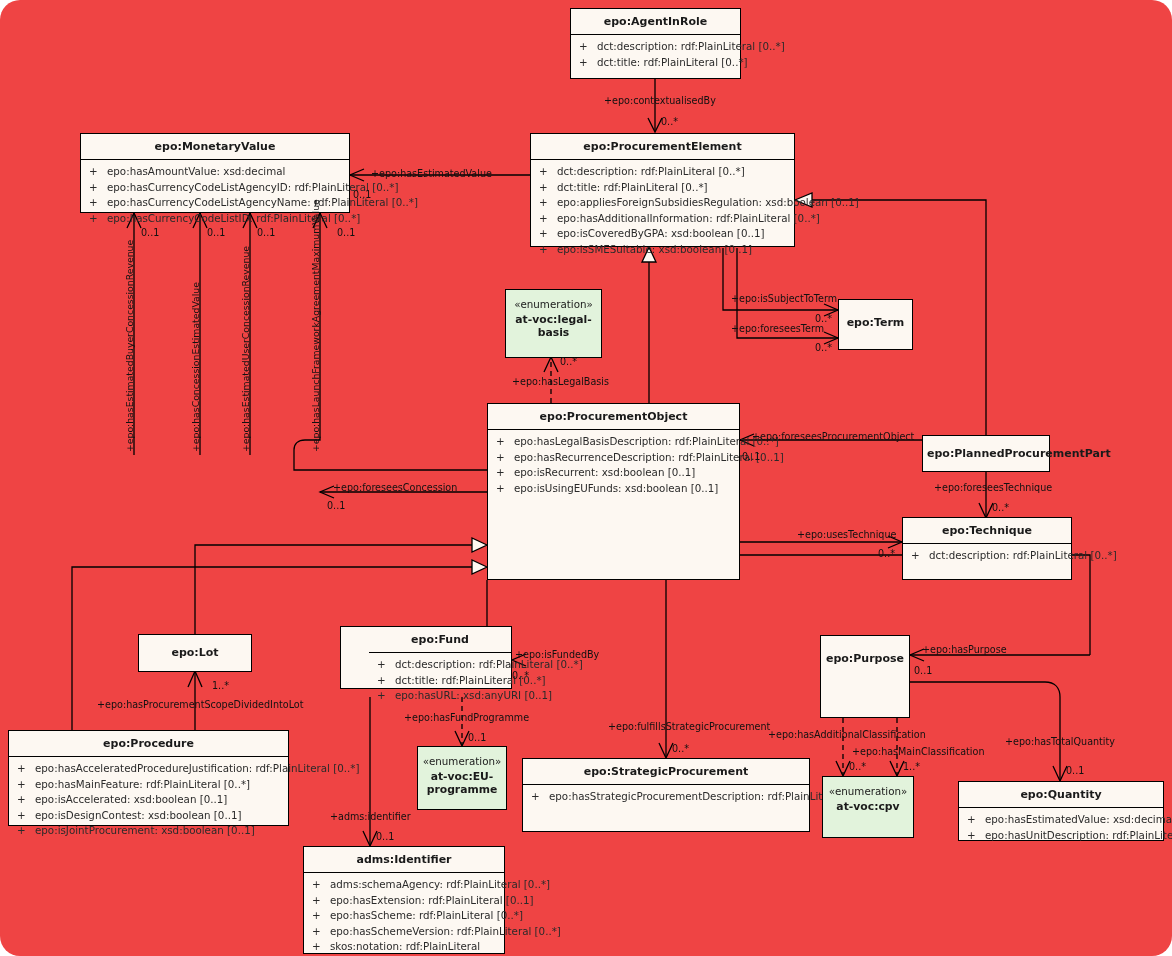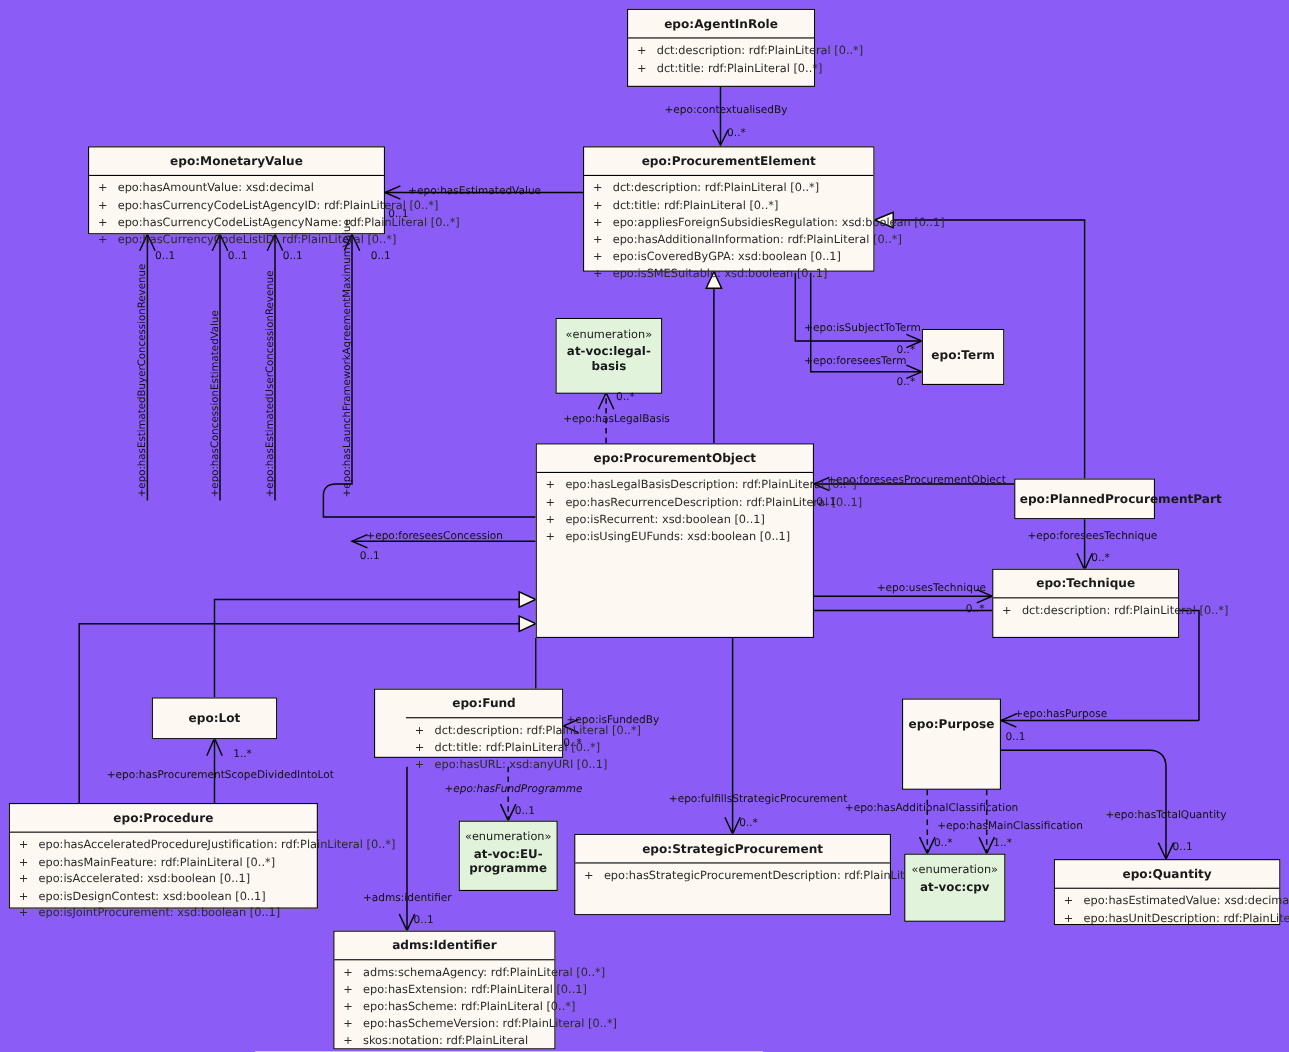--- a/index.html
+++ b/index.html
@@ -1,17 +1,17 @@
 <!DOCTYPE html>
 <html><head>
 <meta charset="utf-8">
 <style>
   html,body{margin:0;padding:0;background:#ffffff;}
   body{font-family:"DejaVu Sans","Liberation Sans",sans-serif;}
-  #canvas{position:relative;width:1172px;height:956px;overflow:hidden;background:#8b5cf6;}
+  #canvas{position:relative;width:1172px;height:956px;overflow:hidden;background:#ef4444;border-radius:20px;}
   .cls{position:absolute;box-sizing:border-box;border:1.4px solid #000;background:#fdf8f2;}
   .cls .hdr{text-align:center;font-weight:bold;font-size:11px;color:#1a1a1a;padding:6px 4px 6px;line-height:1.2;}
   .cls .divider{border-top:1.4px solid #000;}
   .cls .attrs{padding:4px 2px 4px 2px;}
   .attr{font-size:10.3px;color:#2a2a2a;line-height:15.5px;white-space:nowrap;padding-left:6px;position:relative;}
   .attr .plus{display:inline-block;width:18px;color:#2a2a2a;}
   .enum{position:absolute;box-sizing:border-box;border:1.4px solid #000;background:#e2f3dc;
         display:flex;flex-direction:column;align-items:center;justify-content:flex-start;}
   .enum .st{font-size:10.3px;color:#1a1a1a;margin-top:8px;line-height:1.25;text-align:center;}
   .enum .nm{font-size:10.8px;font-weight:bold;color:#1a1a1a;text-align:center;line-height:1.25;margin-top:2px;padding:0 4px;}
@@ -285,21 +285,21 @@
 
   <div class="vlbl" style="left:311px;top:452px;">+epo:hasLaunchFrameworkAgreementMaximumValue</div>
   <div class="mult" style="left:337px;top:228px;">0..1</div>
 
   <div class="lbl" style="left:97px;top:700px;">+epo:hasProcurementScopeDividedIntoLot</div>
   <div class="mult" style="left:212px;top:681px;">1..*</div>
 
   <div class="lbl" style="left:515px;top:650px;">+epo:isFundedBy</div>
   <div class="mult" style="left:512px;top:671px;">0..*</div>
 
-  <div class="lbl" style="left:404px;top:713px;font-style:italic;">+epo:hasFundProgramme</div>
+  <div class="lbl" style="left:404px;top:713px;">+epo:hasFundProgramme</div>
   <div class="mult" style="left:468px;top:733px;">0..1</div>
 
   <div class="lbl" style="left:330px;top:812px;">+adms:identifier</div>
   <div class="mult" style="left:376px;top:832px;">0..1</div>
 
   <div class="lbl" style="left:608px;top:722px;">+epo:fulfillsStrategicProcurement</div>
   <div class="mult" style="left:672px;top:744px;">0..*</div>
 
   <div class="lbl" style="left:922px;top:645px;">+epo:hasPurpose</div>
   <div class="mult" style="left:914px;top:666px;">0..1</div>

